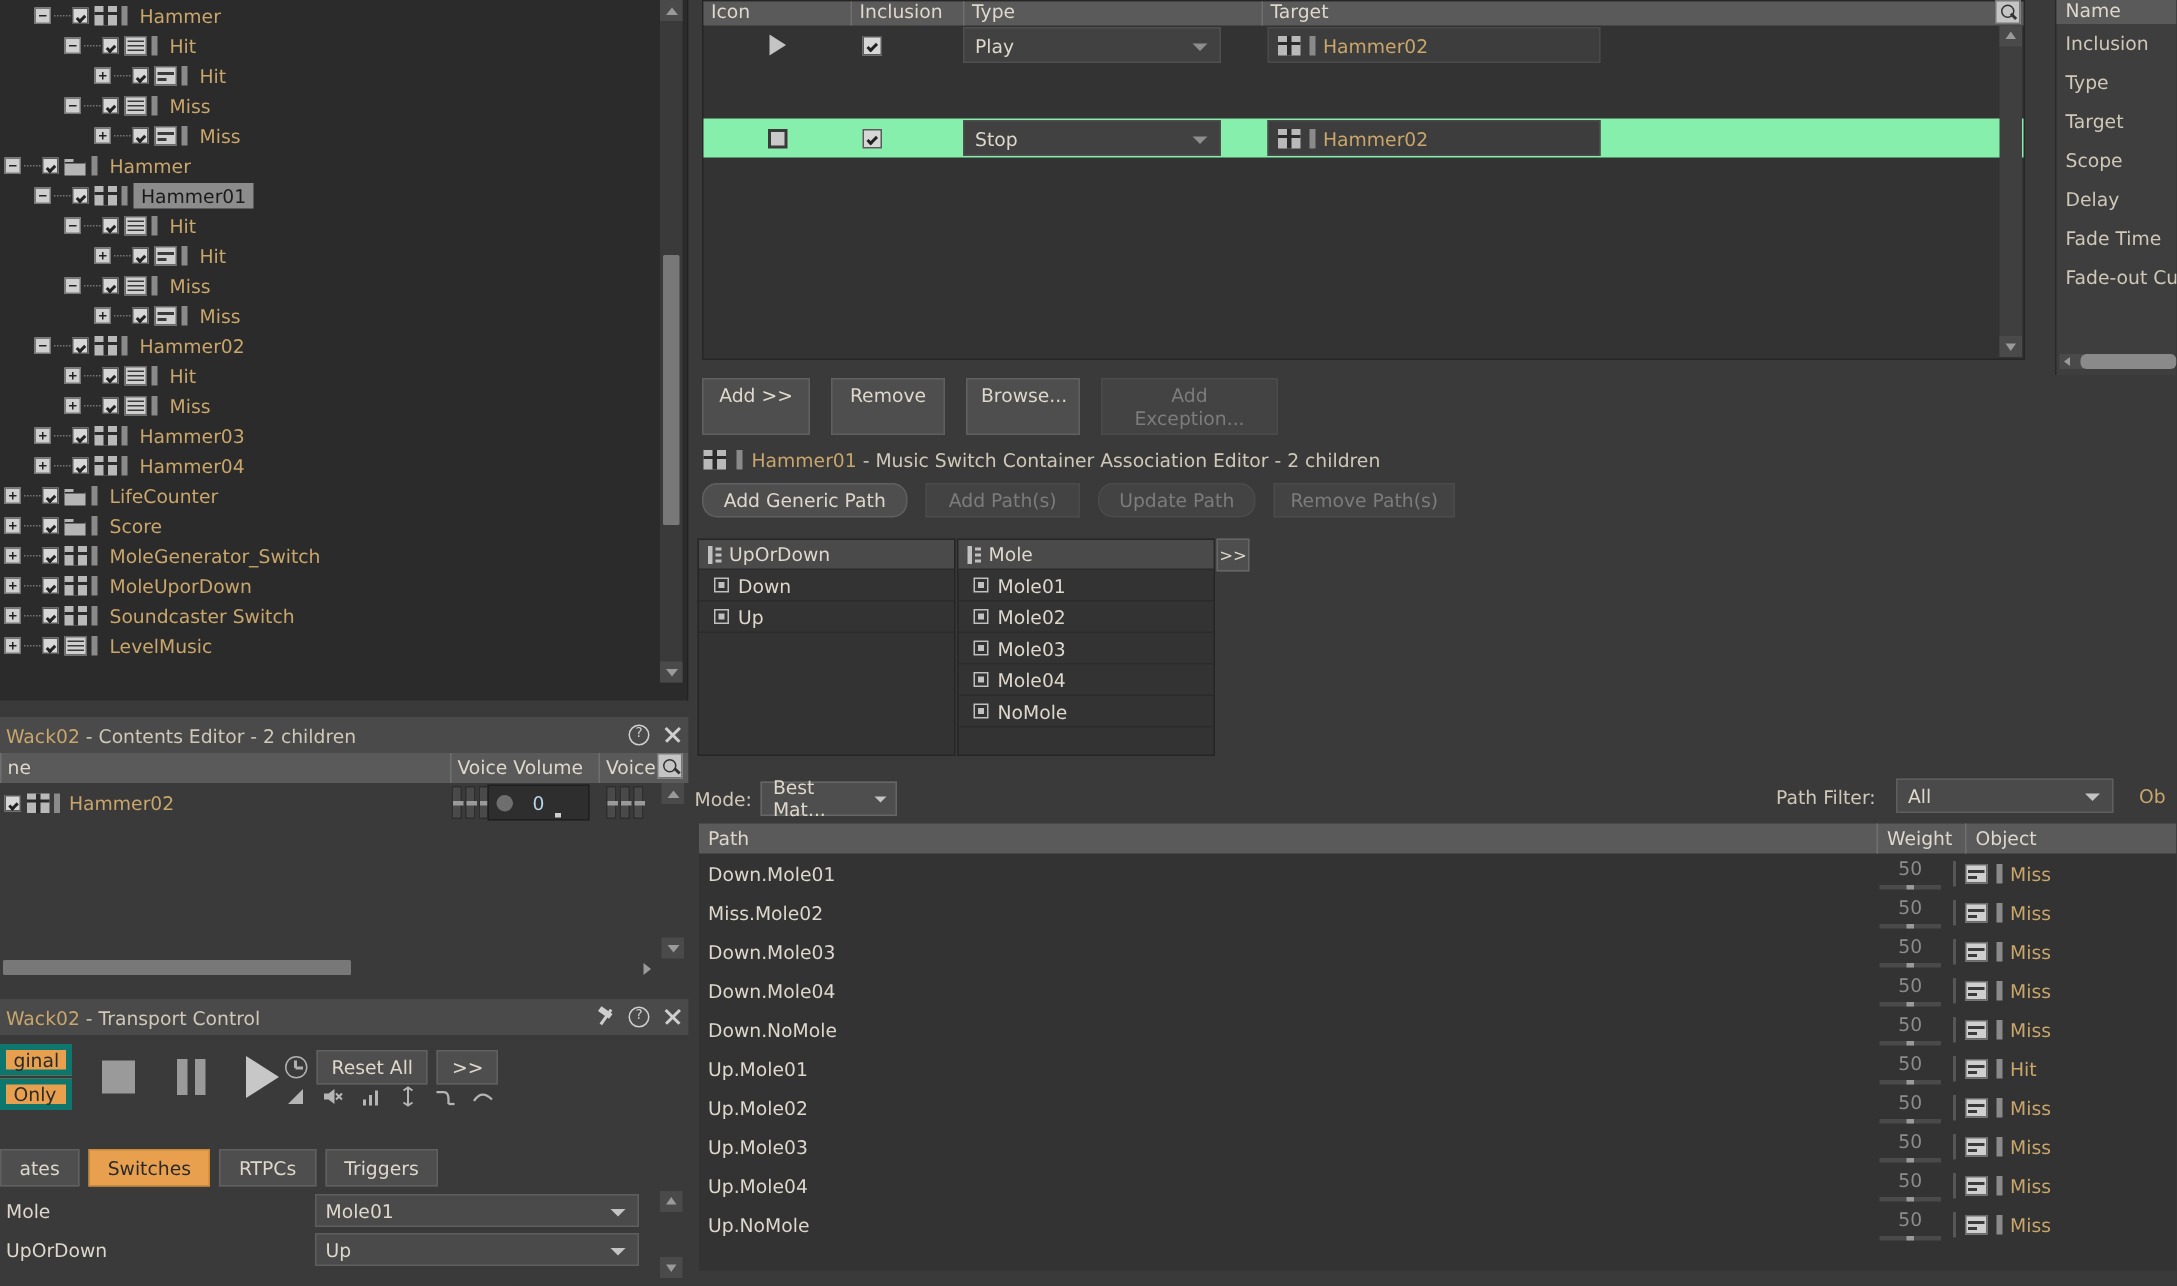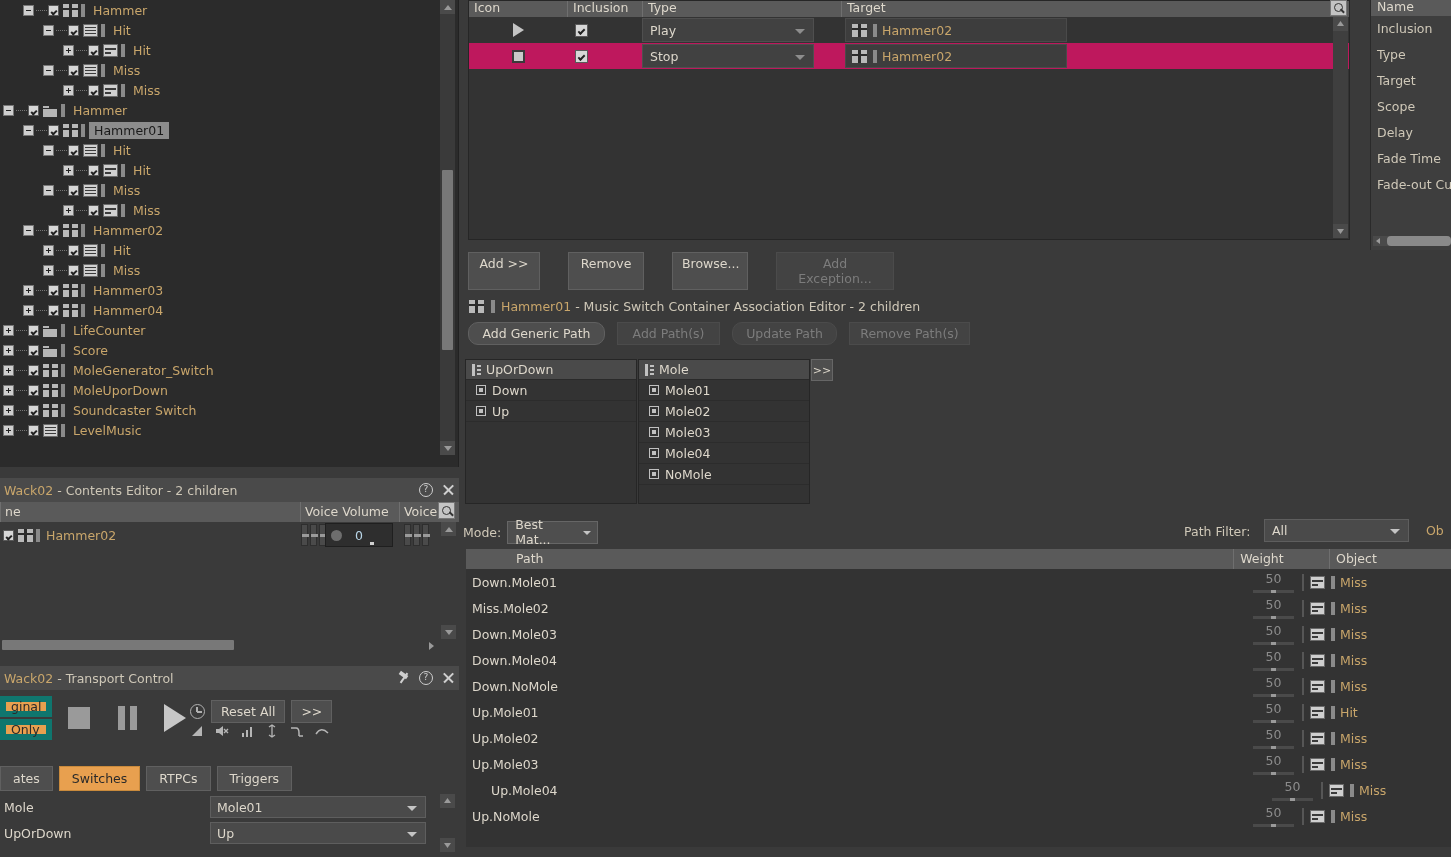--- a/index.html
+++ b/index.html
@@ -111,21 +111,21 @@
   .hscroll { position:absolute; left:0; bottom:0; width:439px; height:12px; background:#3a3a3a; }
   .hscroll .hthumb { position:absolute; left:0; top:1px; height:10px; background:#787878; border-radius:1px; }
   .hscroll .harr { position:absolute; right:2px; top:0; width:12px;height:12px; }
   .hscroll .harr::after{content:"";position:absolute;left:4px;top:3px;border-top:4px solid transparent;border-bottom:4px solid transparent;border-left:5px solid #9a9a9a;}
 
   
   .transport-panel { position:absolute; left:0; top:666px; width:459px; height:191px; background:#3a3a3a; }
   .orig-btns { position:absolute; left:0; top:30px; }
   .obtn {
     background:#e8a04f; color:#2a2a2a; font-size:12.5px; padding:2px 5px; height:21px;
-    display:flex;align-items:center; margin-bottom:2px; border:6px solid #0f766e;
+    display:flex;align-items:center; margin-bottom:2px; border:4px solid #0f766e;
   }
   .tp-controls { position:absolute; left:55px; top:30px; display:flex; align-items:center; gap:0; }
   .tp-btn { width:48px; height:44px; display:flex; align-items:center; justify-content:center; cursor:pointer; }
   .sq { width:22px;height:22px;background:#9a9a9a; }
   .pause { display:flex; gap:5px; }
   .pause i { display:block;width:7px;height:24px;background:#9a9a9a; }
   .playt { width:0;height:0;border-top:14px solid transparent;border-bottom:14px solid transparent;border-left:22px solid #c7c7c7; }
   .rst-area { position:absolute; left:190px; top:34px; display:flex; align-items:center; gap:6px; }
   .clock-ic { width:15px;height:15px;border:1.5px solid #b0b0b0;border-radius:50%;position:relative; }
   .clock-ic::before{content:"";position:absolute;left:5px;top:2px;width:1.5px;height:5px;background:#b0b0b0;}
@@ -158,32 +158,32 @@
   .sw-scroll { position:absolute; right:4px; top:128px; width:15px; height:58px; background:#3a3a3a; }
 
   
   .main { position:absolute; left:459px; top:0; width:992px; height:857px; background:#3a3a3a; }
 
   
   .ev-panel { position:absolute; left:9px; top:0; width:882px; height:240px; background:#333; border:1px solid #262626; }
   .ev-head { height:16px; background:#5a5a5a; display:flex; align-items:flex-end; font-size:12.5px; color:#ded8cc; }
   .ev-head .c { border-left:1px solid #6f6f6f; padding-left:5px; height:16px; line-height:14px; overflow:hidden; }
   .ev-row { height:26px; display:flex; align-items:center; }
-  .ev-row.selected { background:#be185d; }
+  .ev-row.selected { background:#86efac;margin-top:36px; }
   .ev-cell { height:26px; display:flex; align-items:center; }
   .play-ic { width:0;height:0;border-top:7px solid transparent;border-bottom:7px solid transparent;border-left:11px solid #c4c4c4;margin:auto; }
   .stop-ic { width:13px;height:13px;border:2px solid #3a3a3a;background:#c9c9c9;margin:auto; }
   .chk2 { width:13px;height:13px;background:#d7d7d7;border:1px solid #5a5a5a;position:relative; }
   .chk2::after{content:"";position:absolute;left:2px;top:4px;width:5px;height:2px;border-left:2px solid #222;border-bottom:2px solid #222;transform:rotate(-45deg);}
   .ev-combo { width:172px;height:24px;background:#414141;border:1px solid #4f4f4f;display:flex;align-items:center;padding-left:7px;position:relative;color:#ded8cc; }
   .ev-combo::after{content:"";position:absolute;right:8px;top:10px;border-left:5px solid transparent;border-right:5px solid transparent;border-top:5px solid #8d8d8d;}
   .ev-target { width:222px;height:24px;background:#3d3d3d;border:1px solid #4a4a4a;display:flex;align-items:center;padding-left:6px;gap:3px; }
   .ev-scroll { position:absolute; right:1px; top:16px; bottom:1px; width:15px; background:#3f3f3f; }
 
-  .btnbar { position:absolute; left:468px; top:252px; display:flex; gap:28px; }
+  .btnbar { position:absolute; left:468px; top:252px; display:flex; gap:14px; }
 
   .assoc-title { position:absolute; left:465px; top:295px; right:0; height:22px; display:flex; align-items:center; gap:4px; }
   .assoc-title .txt { color:#c9a66b; }
   .assoc-title .txt .dim { color:#cfc8b8; }
   .assoc-btns { position:absolute; left:468px; top:322px; display:flex; gap:12px; }
 
   .sel-lists { position:absolute; left:470px; top:359px; width:700px; height:145px; }
   .sel-col { position:absolute; top:0; width:172px; height:145px; background:#333; border:1px solid #262626; }
   .sel-col .h { height:20px; background:#4a4a4a; display:flex; align-items:center; gap:5px; padding-left:6px; color:#ded8cc; border-bottom:1px solid #2a2a2a; }
   .sel-col .it { height:21px; display:flex; align-items:center; gap:6px; padding-left:10px; color:#ded8cc; border-bottom:1px solid #2c2c2c; }
@@ -196,21 +196,21 @@
 
   .mode-bar { position:absolute; left:465px; top:519px; right:0; height:26px; display:flex; align-items:center; }
   .mode-bar .lab { color:#cfc8b8; }
   .small-combo { height:23px; background:#4e4e4e; border:1px solid #666; display:flex;align-items:center;padding:0 20px 0 7px;position:relative;color:#ded8cc;cursor:pointer; }
   .small-combo::after{content:"";position:absolute;right:6px;top:9px;border-left:4px solid transparent;border-right:4px solid transparent;border-top:4px solid #c4c4c4;}
   .filter-combo { position:absolute; left:805px; top:519px; width:145px; height:23px; background:#4a4a4a;border:1px solid #5e5e5e;display:flex;align-items:center;padding-left:7px;color:#ded8cc;cursor:pointer; }
   .filter-combo::after{content:"";position:absolute;right:8px;top:9px;border-left:5px solid transparent;border-right:5px solid transparent;border-top:5px solid #c4c4c4;}
 
   .path-table { position:absolute; left:466px; top:549px; right:0; bottom:10px; background:#333; }
   .pt-head { height:20px; background:#5a5a5a; display:flex; align-items:center; color:#ded8cc; }
-  .pt-head .c { border-left:1px solid #6f6f6f; padding-left:6px; height:20px; line-height:20px;margin-left:44px; }
+  .pt-head .c { border-left:1px solid #6f6f6f; padding-left:6px; height:20px; line-height:20px; }
   .pt-row { height:26px; display:flex; align-items:center; }
   .pt-row .pcell { padding-left:6px; color:#ded8cc; }
   .wcell { width:45px; text-align:center; color:#8c8c8c; position:relative; height:26px; }
   .wcell .wv { line-height:20px; }
   .wcell .wbar { position:absolute; left:2px; bottom:2px; width:41px; height:3px; background:#4a4a4a; }
   .wcell .wbar i { position:absolute; left:18px; top:0; width:5px; height:3px; background:#9a9a9a; }
   .wsep { width:2px;height:17px;background:#565656;margin:0 6px; }
   .ocell { display:flex; align-items:center; gap:3px; }
   .ocell .lbl { color:#c9a66b; }
 
@@ -847,21 +847,21 @@
               </div>
             </div>
             <div class="wsep"></div>
             <div class="ocell">
               <span class="oicon ic-seg"></span>
               <span class="tbar"></span>
               <span class="lbl">Miss</span>
             </div>
           </div>
           <div class="pt-row">
-            <div class="pcell" style="width:785px;margin-left:19px;">Up.Mole04</div>
+            <div class="pcell" style="width:785px;">Up.Mole04</div>
             <div class="wcell">
               <div class="wv">50</div>
               <div class="wbar">
                 <i></i>
               </div>
             </div>
             <div class="wsep"></div>
             <div class="ocell">
               <span class="oicon ic-seg"></span>
               <span class="tbar"></span>

